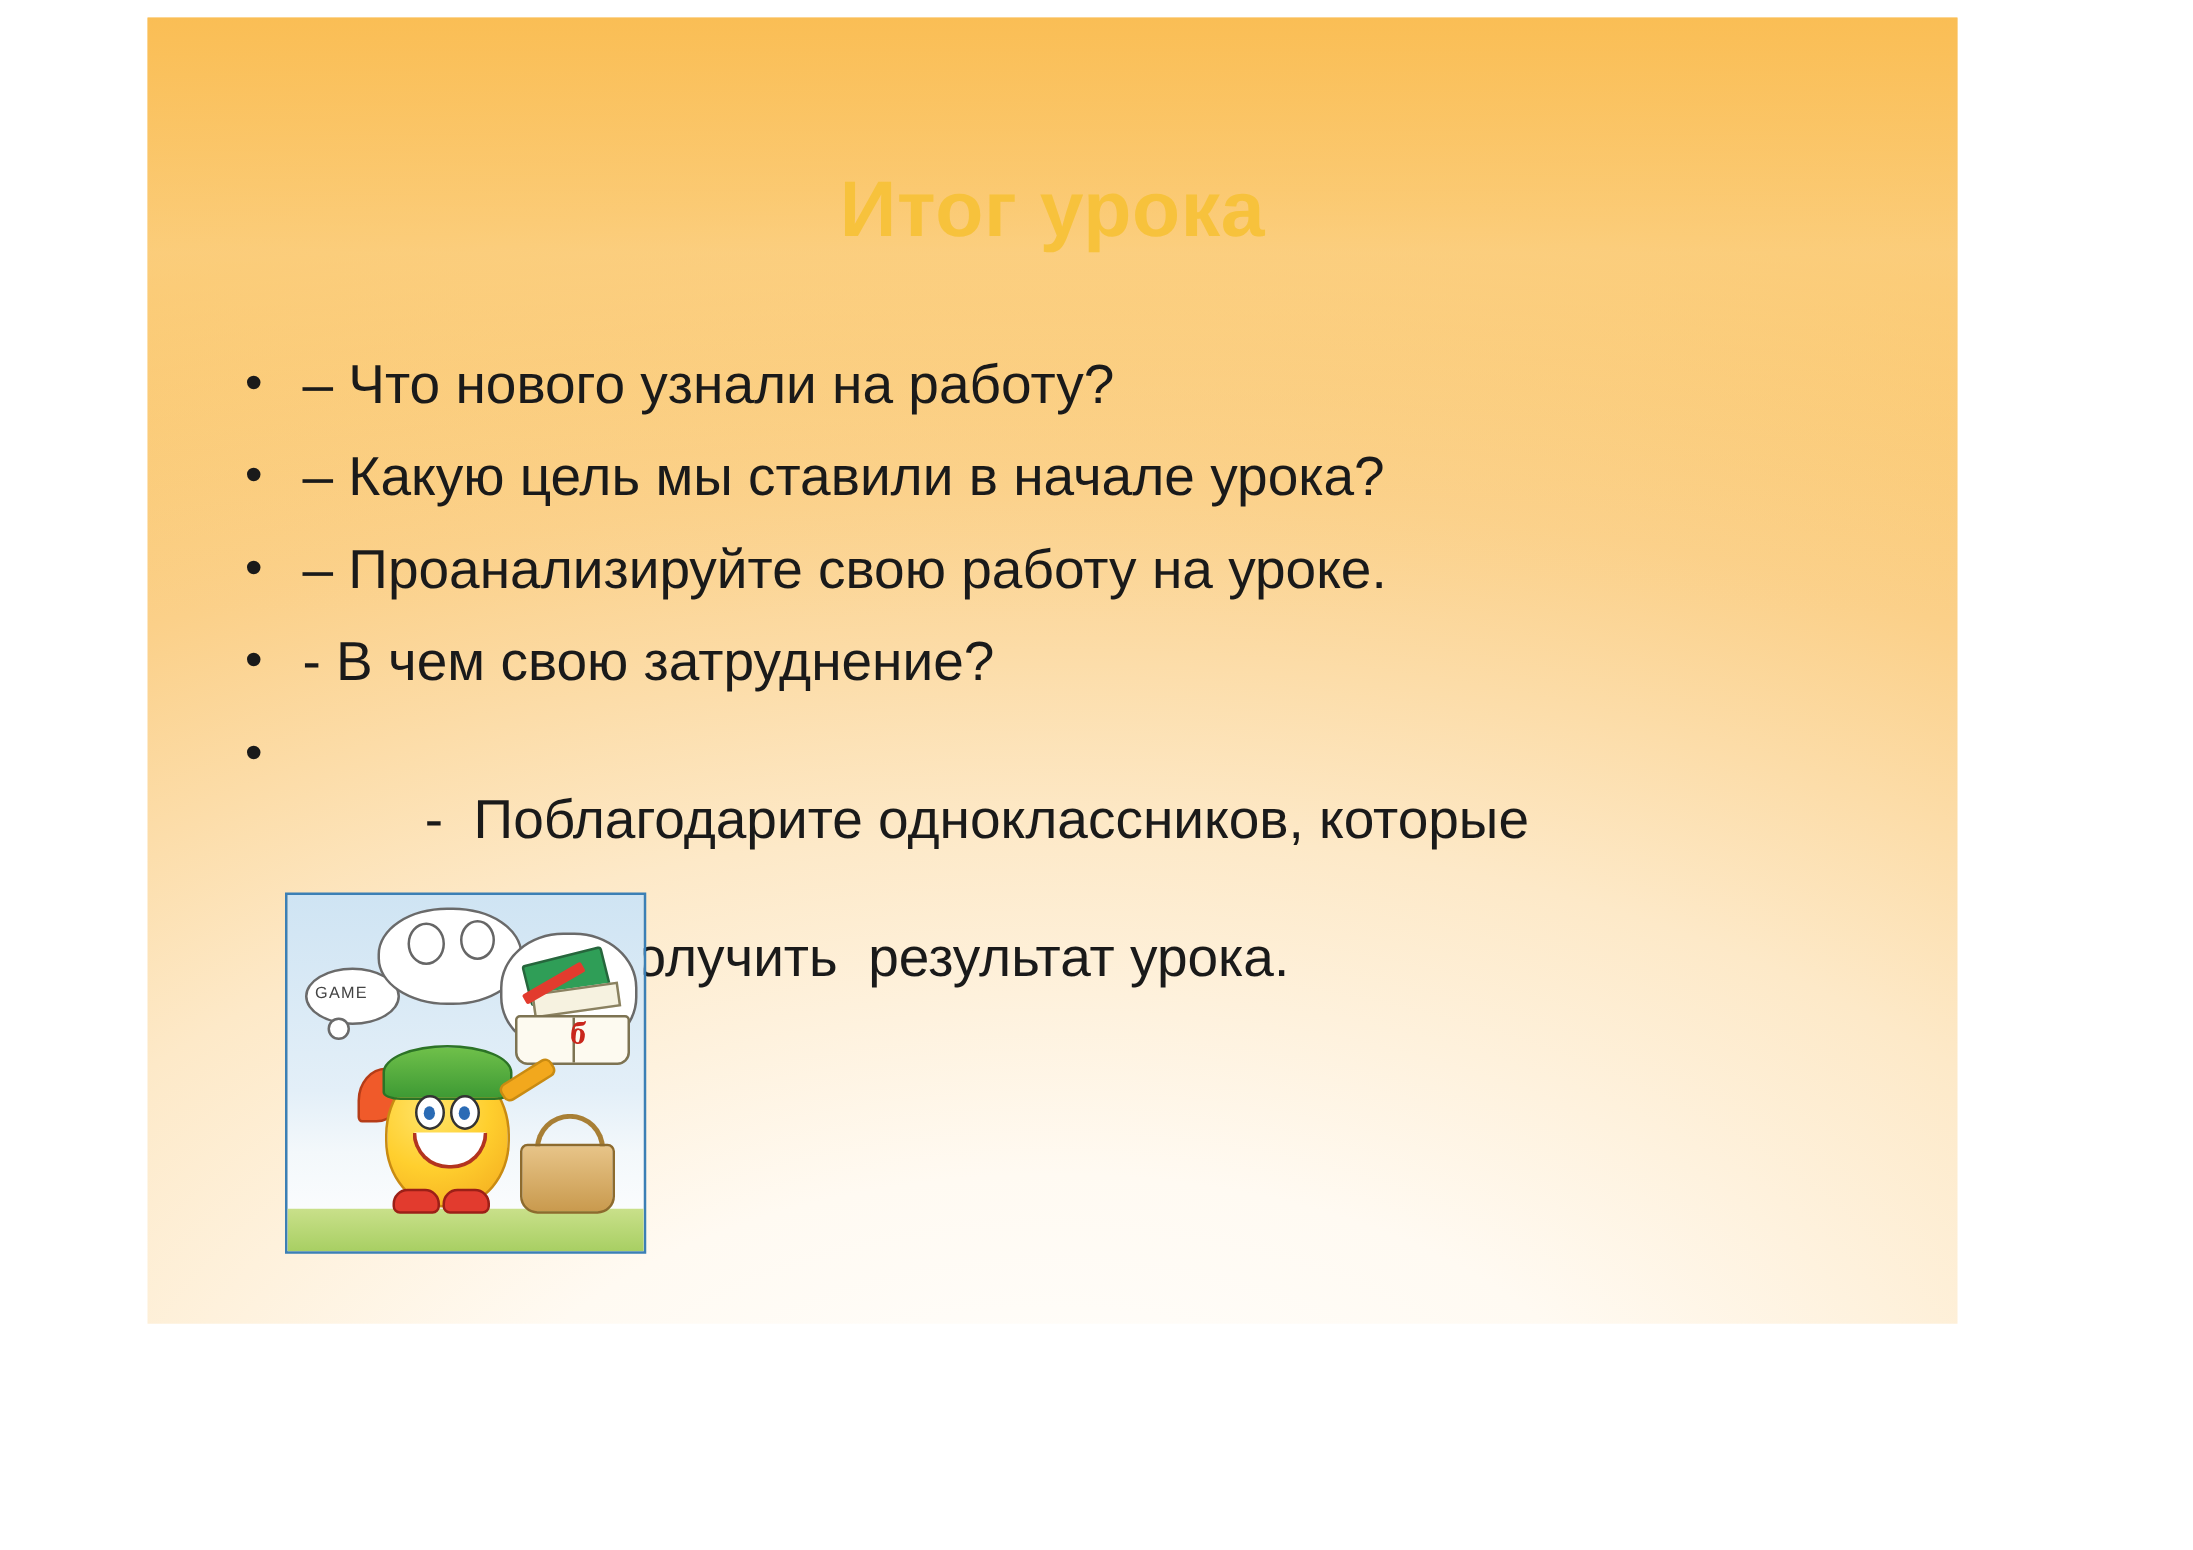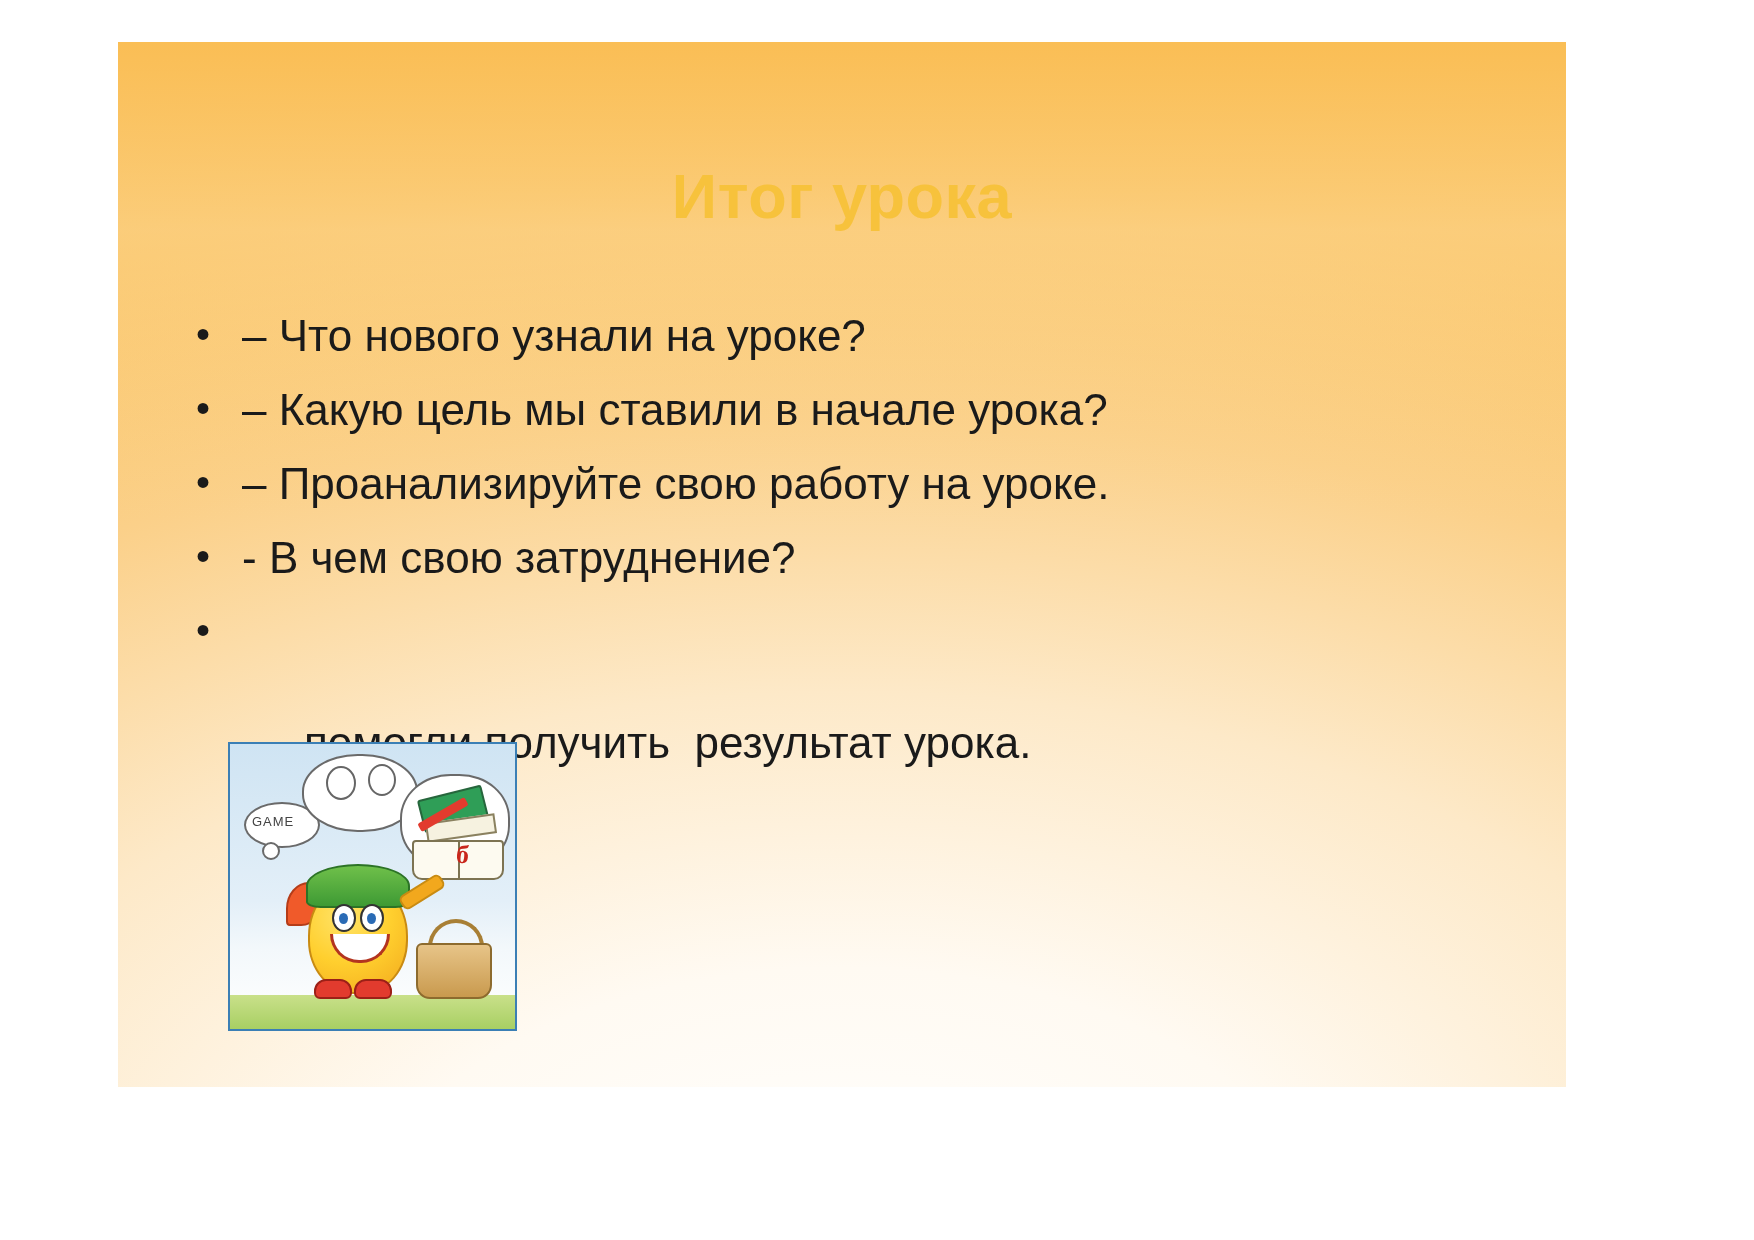--- a/index.html
+++ b/index.html
@@ -10,21 +10,21 @@
   body {
     width: 1754px;
     height: 1240px;
     font-family: "Liberation Sans", sans-serif;
     overflow: hidden;
   }
 
   .slide {
     position: absolute;
     left: 118px;
-    top: 42px;
+    top: 14px;
     width: 1448px;
     height: 1045px;
     background:
       radial-gradient(ellipse 150% 120% at 50% 115%, #ffffff 0%, #fffaf2 22%, #fde9c8 44%, #fbd089 66%, #fac25f 85%, #f9bc52 100%);
     overflow: hidden;
   }
 
   
   .slide::before {
     content: "";
@@ -279,41 +279,42 @@
 <body>
 
 <div class="slide">
 
   <div class="slide-title">Итог урока</div>
 
   <ul class="bullet-list">
 
     <li class="bullet-item">
       <span class="bullet-dot">•</span>
-      <span class="bullet-text">– Что нового узнали на уроке?</span>
+      <span class="bullet-text">– Что нового узнали на работу?</span>
     </li>
 
     <li class="bullet-item">
       <span class="bullet-dot">•</span>
       <span class="bullet-text">– Какую цель мы ставили в начале урока?</span>
     </li>
 
     <li class="bullet-item">
       <span class="bullet-dot">•</span>
       <span class="bullet-text">– Проанализируйте свою работу на уроке.</span>
     </li>
 
     <li class="bullet-item">
       <span class="bullet-dot">•</span>
       <span class="bullet-text">- В чем свою затруднение?</span>
     </li>
 
     <li class="bullet-item">
       <span class="bullet-dot">•</span>
       <span class="bullet-text">
+        <span>-  Поблагодарите одноклассников, которые</span>
         <span class="cont-line">помогли получить  результат урока.</span>
       </span>
     </li>
 
   </ul>
 
   <div class="illustration">
     <div class="ill-ground"></div>
 
     <div class="cloud bubble-a"></div>

